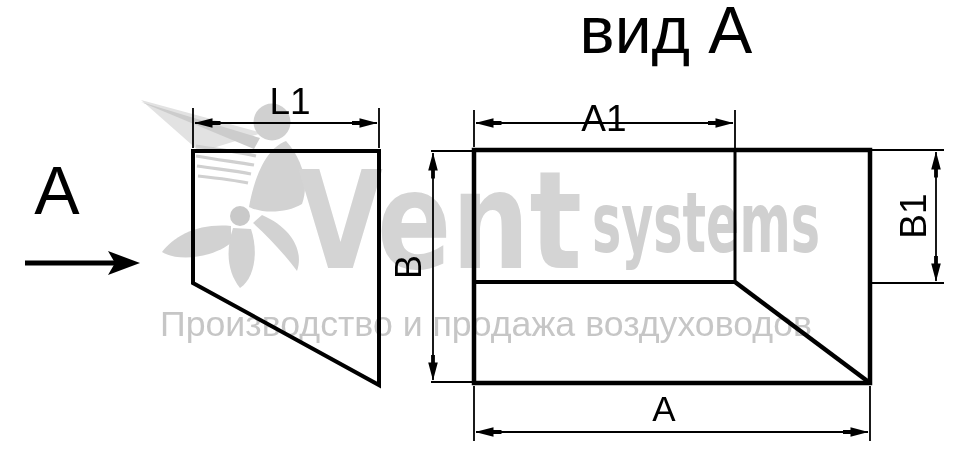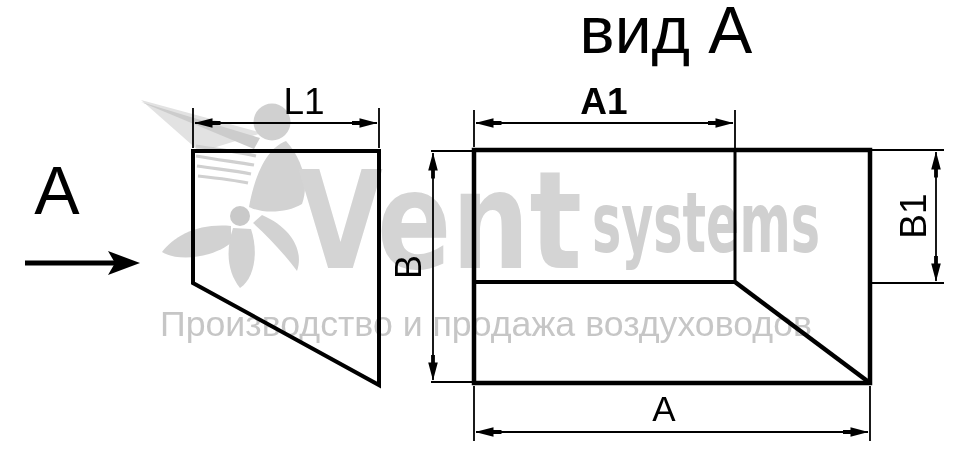--- a/index.html
+++ b/index.html
@@ -6,22 +6,22 @@
   .stage{
     position:relative;width:957px;height:450px;background:#ffffff;overflow:hidden;
     font-family:"Liberation Sans", sans-serif;
   }
   .stage svg{position:absolute;left:0;top:0;}
   .lbl{
     position:absolute;color:#000000;line-height:1;text-align:center;
     font-family:"Liberation Sans", sans-serif;white-space:nowrap;
   }
   .lbl-title{left:554px;top:-3px;width:224px;font-size:66px;}
-  .lbl-l1{left:264px;top:83px;width:80px;font-size:37px;}
-  .lbl-a1{left:564px;top:83px;width:80px;font-size:37px;font-weight:bold;}
+  .lbl-l1{left:250px;top:83px;width:80px;font-size:37px;}
+  .lbl-a1{left:564px;top:100px;width:80px;font-size:37px;}
   .lbl-a{left:624px;top:391px;width:80px;font-size:35px;}
   .lbl-view{left:17px;top:156px;width:80px;font-size:68px;}
   .lbl-rot{transform:translate(-50%,-50%) rotate(-90deg);}
   .lbl-b{left:409px;top:267px;font-size:36px;width:auto;}
   .lbl-b1{left:913px;top:216px;font-size:37px;width:auto;}
   .wm-text{font-family:"DejaVu Sans", sans-serif;font-weight:bold;}
   .wm-tagline{font-family:"Liberation Sans", sans-serif;font-weight:normal;}
 </style>
 </head>
 <body>

